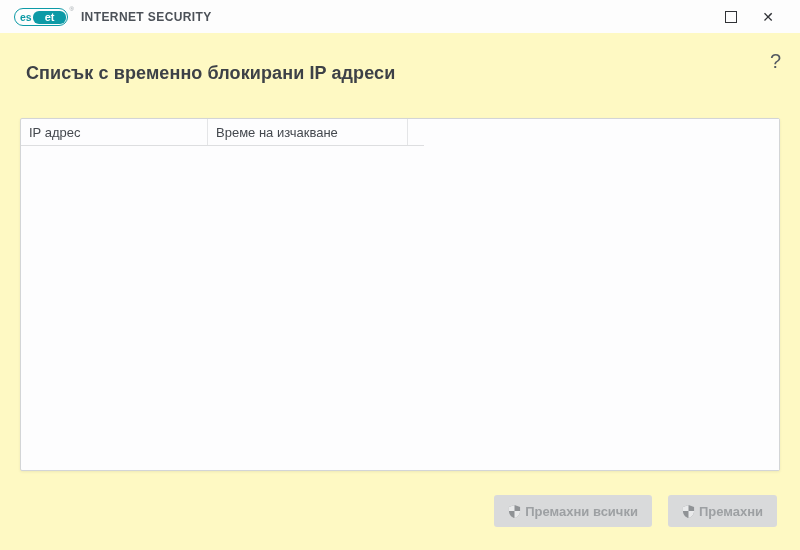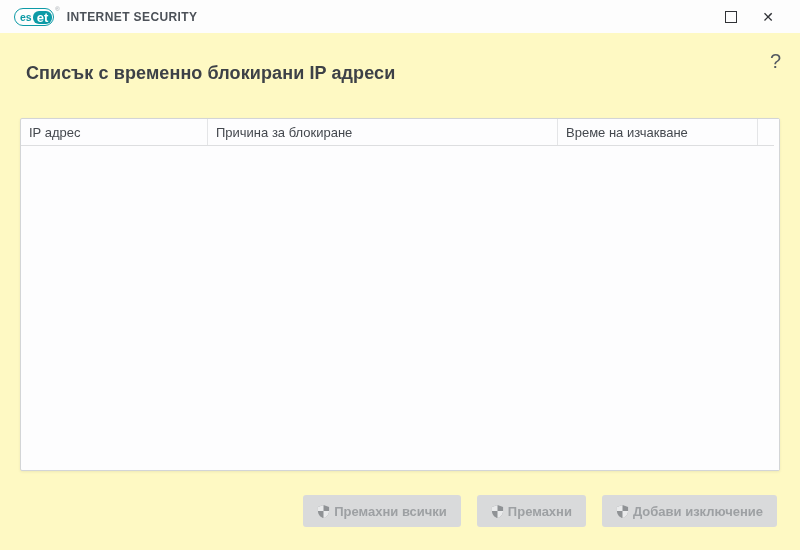--- a/index.html
+++ b/index.html
@@ -26,22 +26,22 @@
   .logo-pill {
     display:inline-flex; align-items:center;
     border:1.5px solid #0d9aa6; border-radius:9px;
     height:14px; padding:1px 1px 1px 0; margin-top:1px;
   }
   .logo-es {
     color:#0d9aa6; font-weight:700; font-size:10.5px;
     padding:0 1px 0 5px; line-height:13px; letter-spacing:0;
   }
   .logo-et {
-    background:#0d9aa6; color:#ffffff; font-weight:700; font-size:13px;
-    border-radius:6px; padding:0 4px; line-height:13px;
+    background:#0d9aa6; color:#ffffff; font-weight:700; font-size:11px;
+    border-radius:6px; padding:0 12px; line-height:13px;
   }
   .logo-tm { color:#9aa0a6; font-size:6px; line-height:6px; margin:-1px 0 0 1px; }
   .product {
     margin-left:7px; margin-top:3px;
     color:#4c5158; font-size:12px; font-weight:600; letter-spacing:0.4px;
   }
   .win-controls { display:flex; align-items:center; gap:21px; }
   .winbtn {
     background:none; border:none; padding:2px; margin:0; cursor:default;
     display:flex; align-items:center; justify-content:center;
@@ -116,21 +116,20 @@
       </button>
     </div>
   </header>
 
   <h1 class="page-title">Списък с временно блокирани IP адреси</h1>
   <button class="help-btn"><span>?</span></button>
 
   <section class="table-panel">
     <div class="thead">
       <div class="th th-ip">IP адрес</div>
-      <div class="th th-reason">Причина за блокиране</div>
       <div class="th th-timeout">Време на изчакване</div>
       <div class="th th-spacer"></div>
     </div>
     <div class="tbody"></div>
   </section>
 
   <footer class="actions">
     <button class="action-btn" disabled="">
       <svg class="shield" width="13" height="15" viewBox="0 0 14 15" aria-hidden="true">
         <path d="M7 0.5 L13 2.6 V7 C13 11 10.4 13.6 7 14.6 C3.6 13.6 1 11 1 7 V2.6 Z" fill="#8f9295"></path>
@@ -140,23 +139,15 @@
       <span>Премахни всички</span>
     </button>
     <button class="action-btn" disabled="">
       <svg class="shield" width="13" height="15" viewBox="0 0 14 15" aria-hidden="true">
         <path d="M7 0.5 L13 2.6 V7 C13 11 10.4 13.6 7 14.6 C3.6 13.6 1 11 1 7 V2.6 Z" fill="#8f9295"></path>
         <path d="M7 0.5 L1 2.6 V7 H7 Z" fill="#e9eaeb"></path>
         <path d="M7 7 H13 C13 11 10.4 13.6 7 14.6 Z" fill="#e9eaeb"></path>
       </svg>
       <span>Премахни</span>
     </button>
-    <button class="action-btn" disabled="">
-      <svg class="shield" width="13" height="15" viewBox="0 0 14 15" aria-hidden="true">
-        <path d="M7 0.5 L13 2.6 V7 C13 11 10.4 13.6 7 14.6 C3.6 13.6 1 11 1 7 V2.6 Z" fill="#8f9295"></path>
-        <path d="M7 0.5 L1 2.6 V7 H7 Z" fill="#e9eaeb"></path>
-        <path d="M7 7 H13 C13 11 10.4 13.6 7 14.6 Z" fill="#e9eaeb"></path>
-      </svg>
-      <span>Добави изключение</span>
-    </button>
   </footer>
 
 </div>
 
 </body></html>

